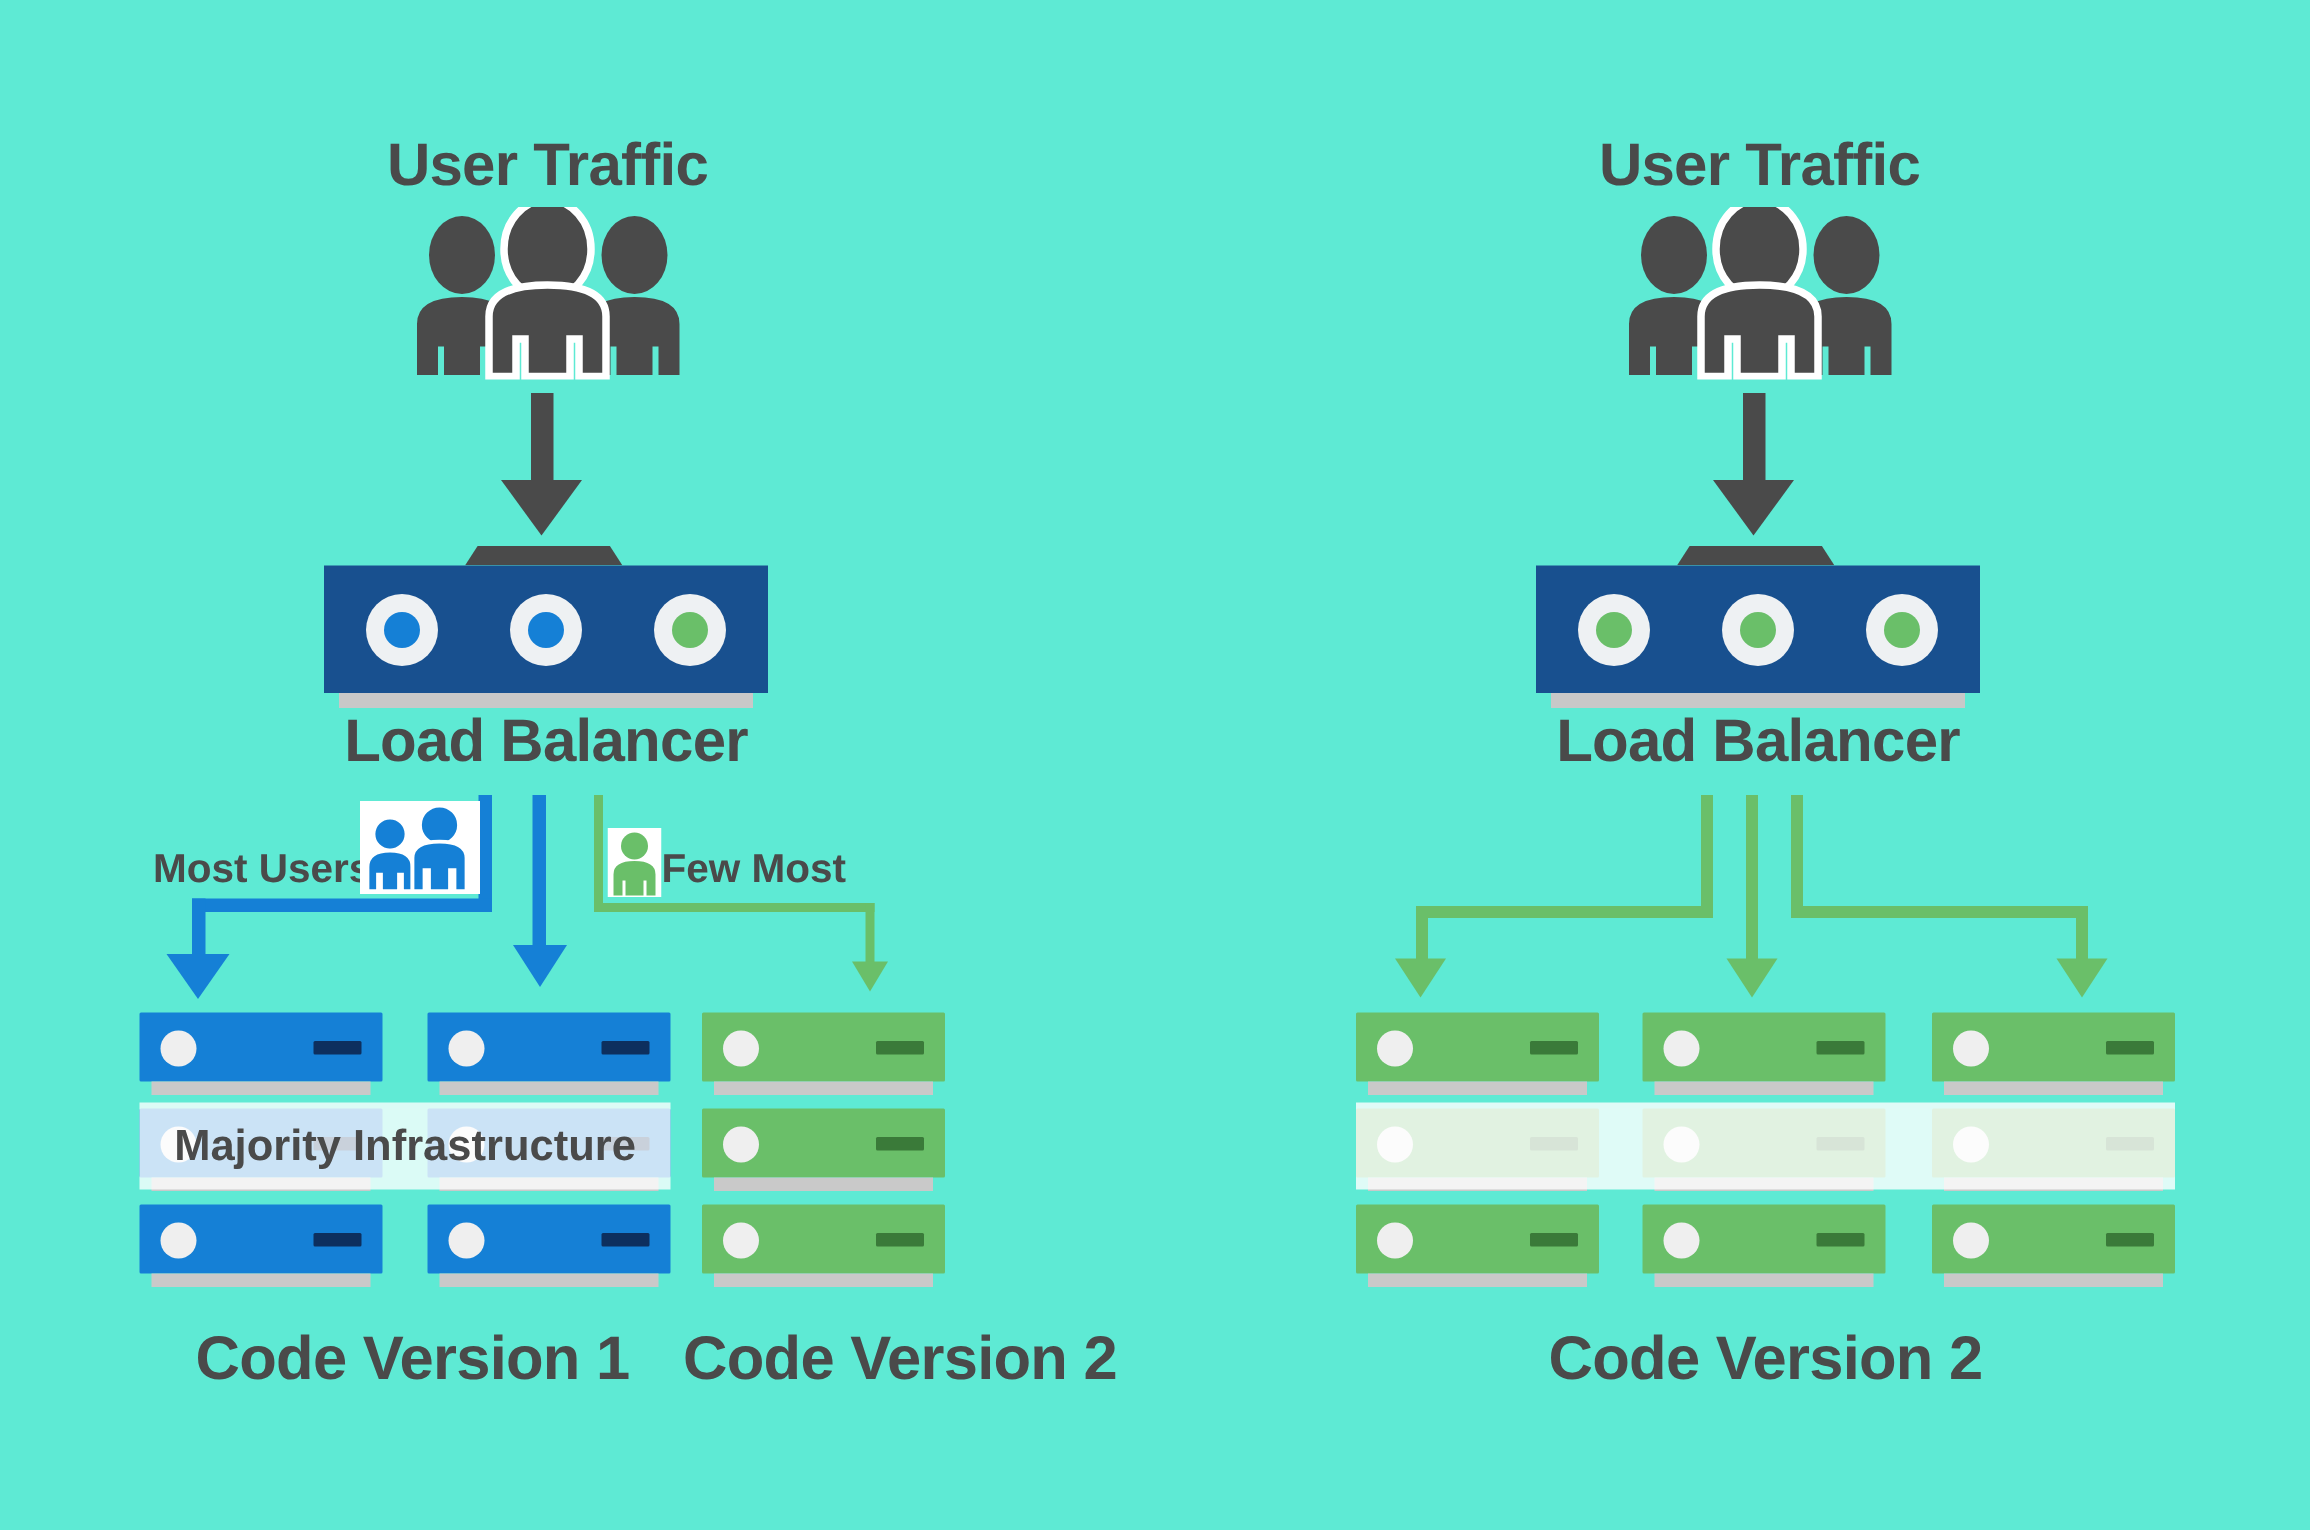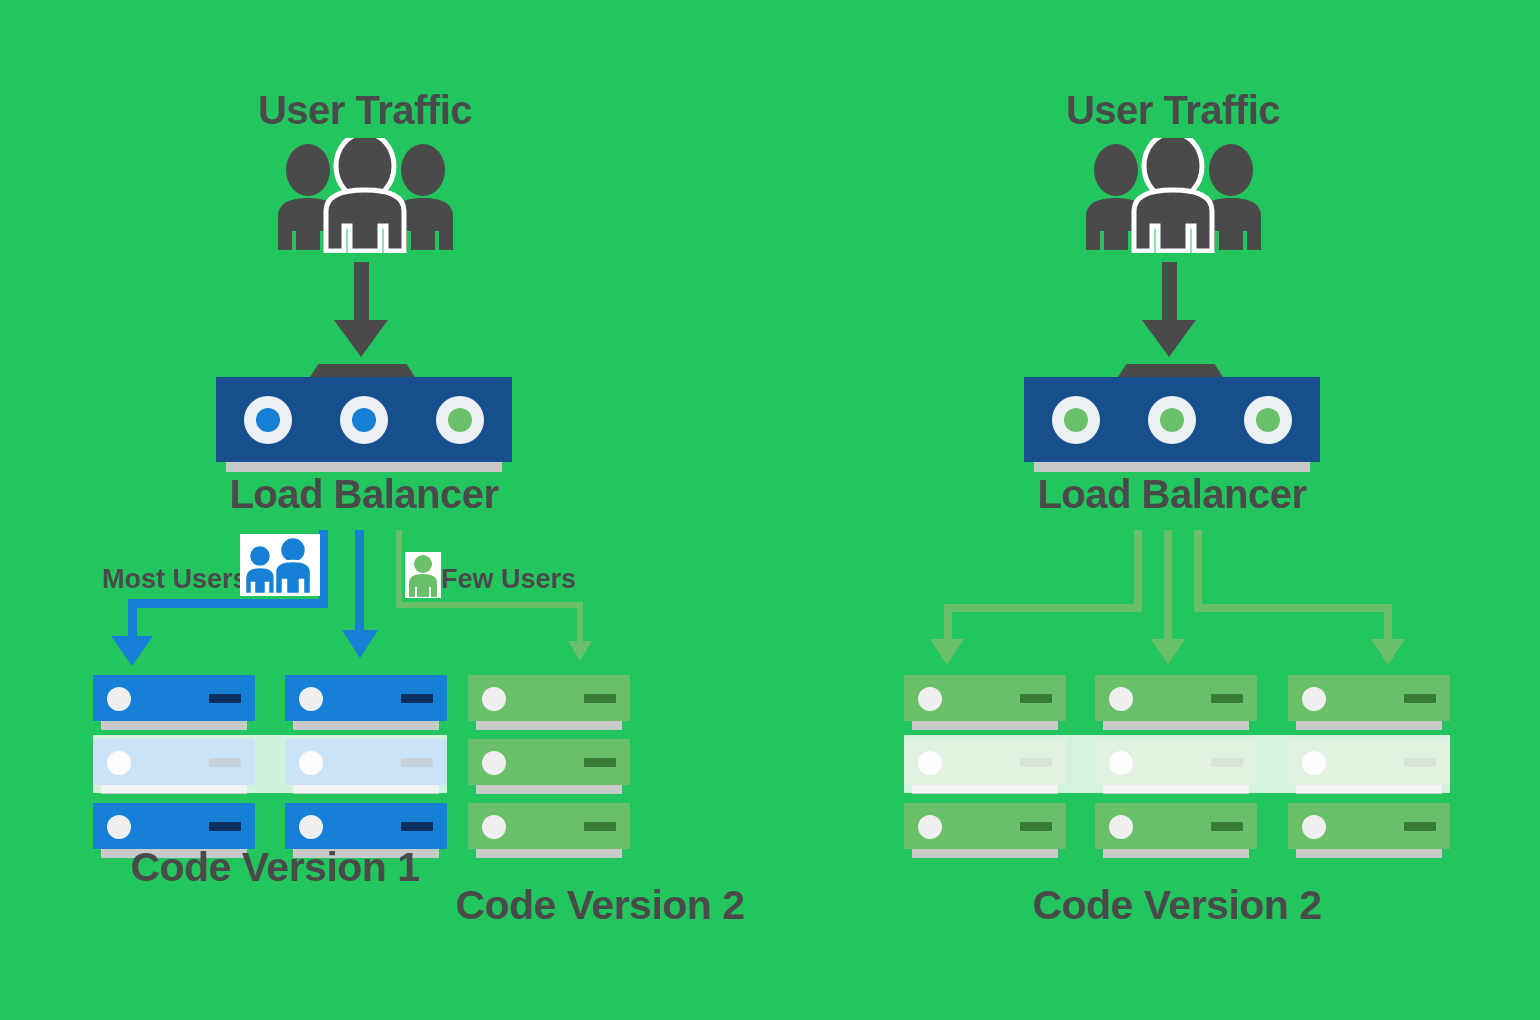--- a/index.html
+++ b/index.html
@@ -7,21 +7,21 @@
     padding: 0;
     background: #ffffff;
   }
   body {
     font-family: "Liberation Sans", sans-serif;
   }
   #canvas {
     position: relative;
     width: 1540px;
     height: 1020px;
-    background: #22c55e;
+    background: #5eead4;
     overflow: hidden;
   }
 
   
   .abs { position: absolute; }
 
   
   .title-text {
     position: absolute;
     color: #4a4a4a;
@@ -191,21 +191,21 @@
 
       <circle cx="53" cy="16" r="13" fill="#1580d6" stroke="#ffffff" stroke-width="2.5"></circle>
       <path d="M35 60 L35 38 Q35 27 53 27 Q71 27 71 38 L71 60 L63 60 L63 46 L60 46 L60 60 L46 60 L46 46 L43 46 L43 60 Z" fill="#1580d6" stroke="#ffffff" stroke-width="2.5"></path>
     </svg>
 
     <svg class="abs" style="left:405px;top:552px;z-index:5;" width="36" height="46" viewBox="0 0 36 46">
       <rect x="0" y="0" width="36" height="46" fill="#ffffff"></rect>
       <circle cx="18" cy="12" r="9" fill="#6abf69"></circle>
       <path d="M4 45 L4 31 Q4 22 18 22 Q32 22 32 31 L32 45 L26 45 L26 35 L24 35 L24 45 L12 45 L12 35 L10 35 L10 45 Z" fill="#6abf69"></path>
     </svg>
-    <div class="small-label" style="left:441px;top:564px;">Few Users</div>
+    <div class="small-label" style="left:441px;top:564px;">Few Most</div>
 
     <div class="server-stack" style="left:93px;top:675px;width:162px;height:175px;">
       <div class="server-unit" style="left:0;top:0;width:162px;height:46px;background:#1580d6;">
         <div class="server-led" style="left:14px;top:12px;width:24px;height:24px;"></div>
         <div class="server-dash" style="left:116px;top:19px;width:32px;height:9px;background:#0d2f5e;"></div>
       </div>
       <div class="server-shadow" style="left:8px;top:46px;width:146px;height:9px;"></div>
       <div class="server-unit" style="left:0;top:64px;width:162px;height:46px;background:#1580d6;">
         <div class="server-led" style="left:14px;top:12px;width:24px;height:24px;"></div>
         <div class="server-dash" style="left:116px;top:19px;width:32px;height:9px;background:#0d2f5e;"></div>
@@ -248,22 +248,23 @@
       </div>
       <div class="server-shadow" style="left:8px;top:110px;width:146px;height:9px;"></div>
       <div class="server-unit" style="left:0;top:128px;width:162px;height:46px;background:#6abf69;">
         <div class="server-led" style="left:14px;top:12px;width:24px;height:24px;"></div>
         <div class="server-dash" style="left:116px;top:19px;width:32px;height:9px;background:#3a7a39;"></div>
       </div>
       <div class="server-shadow" style="left:8px;top:174px;width:146px;height:9px;"></div>
     </div>
 
     <div class="infra-overlay" style="left:93px;top:735px;width:354px;height:58px;background:rgba(255,255,255,0.78);"></div>
-
-    <div class="caption-text" style="left:100px;top:844px;width:350px;">Code Version 1</div>
+    <div class="infra-label" style="left:93px;top:748px;width:354px;">Majority Infrastructure</div>
+
+    <div class="caption-text" style="left:100px;top:882px;width:350px;">Code Version 1</div>
     <div class="caption-text" style="left:425px;top:882px;width:350px;">Code Version 2</div>
   </div>
 
   <div class="abs" style="left:770px;top:0;width:770px;height:1020px;">
 
     <div class="title-text" style="left:213px;top:88px;width:380px;">User Traffic</div>
 
     <svg class="usergroup" style="left:306px;top:138px;" width="195" height="115" viewBox="0 0 195 115">
       <ellipse cx="40" cy="32" rx="22" ry="26" fill="#4a4a4a"></ellipse>
       <path d="M10 112 L10 78 Q10 60 40 60 Q70 60 70 78 L70 112 L56 112 L56 93 L52 93 L52 112 L28 112 L28 93 L24 93 L24 112 Z" fill="#4a4a4a"></path>

